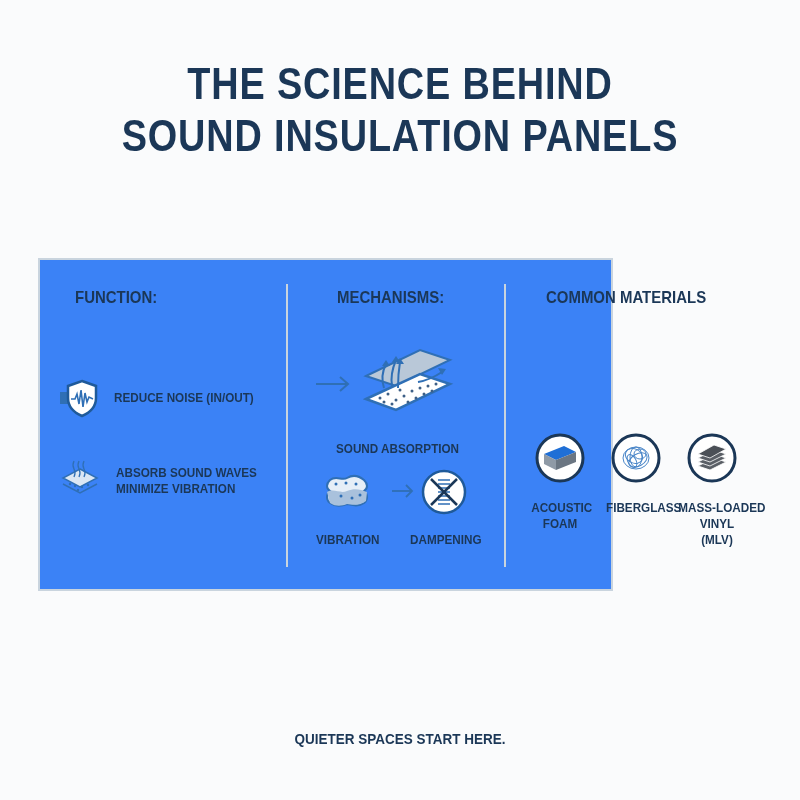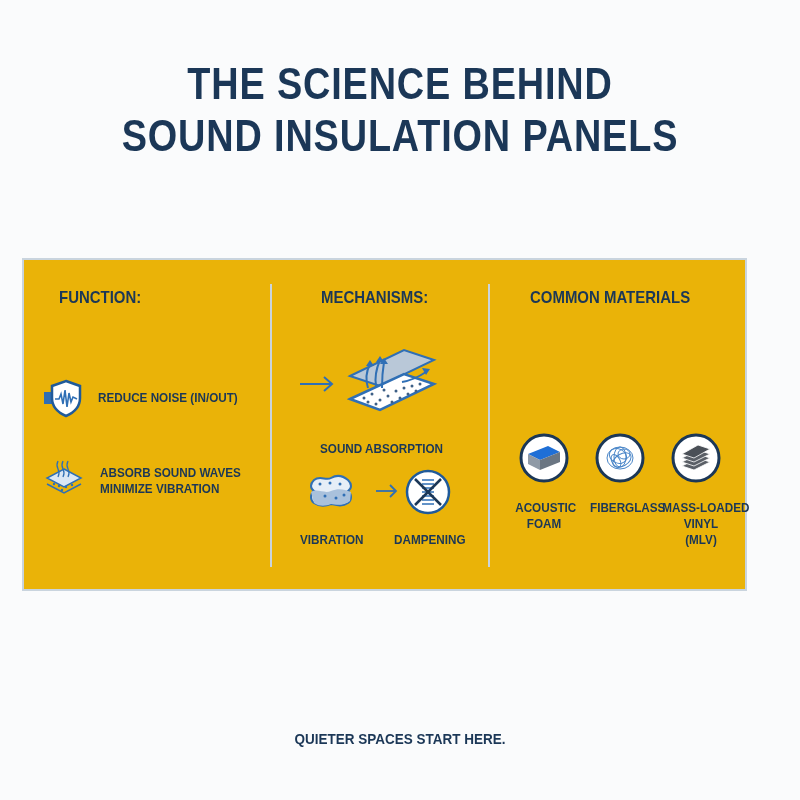--- a/index.html
+++ b/index.html
@@ -20,24 +20,24 @@
       font-size: 44px;
       line-height: 52px;
       color: #1b3757;
       letter-spacing: 1px;
       transform: scaleX(0.86);
       transform-origin: center;
     }
     .title span { display: block; }
     .panel {
       position: absolute;
-      left: 22px; top: 258px;
-      width: 725px; height: 333px;
+      left: 38px; top: 258px;
+      width: 575px; height: 333px;
       border: 2px solid #c9d4de;
-      background: #eab308;
+      background: #3b82f6;
     }
     .divider {
       position: absolute;
       top: 24px;
       width: 2px; height: 283px;
       background: #c9d4de;
     }
     .col-head {
       position: absolute;
       top: 28px;

